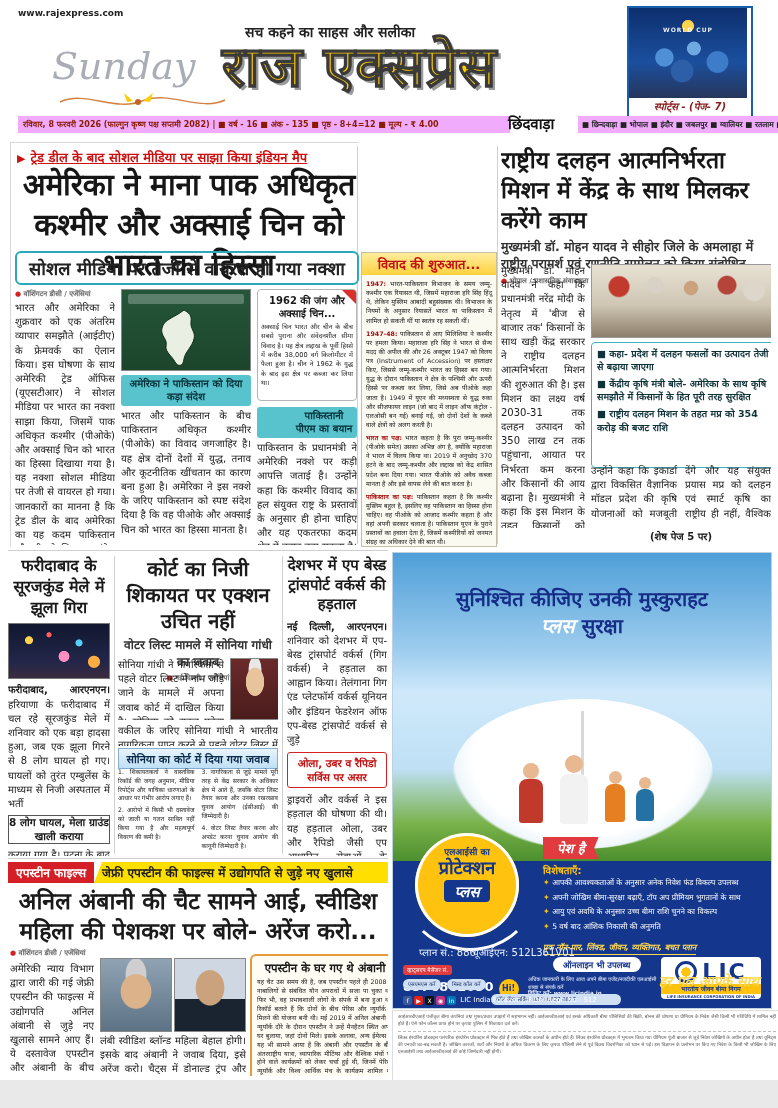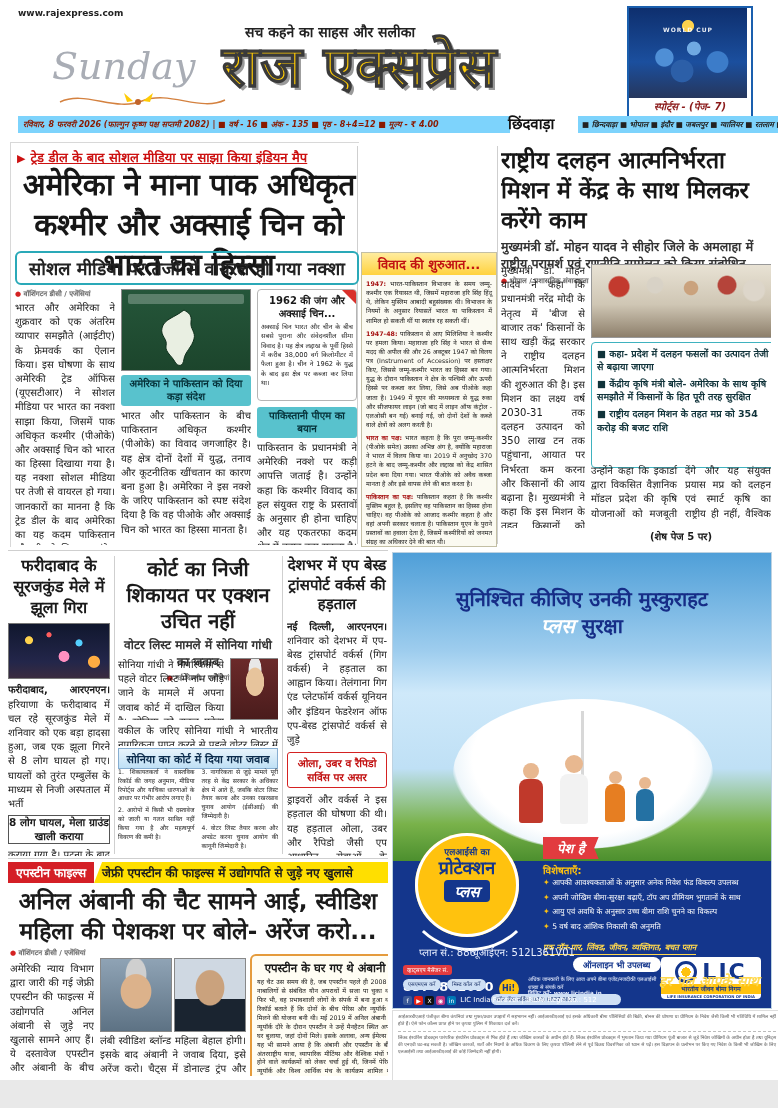--- a/index.html
+++ b/index.html
@@ -26,21 +26,21 @@
             -webkit-text-stroke:1.6px #3a3a3a;text-shadow:3px 3px 0 #9a9a9a;white-space:nowrap;}
   .sportsbox{border:2px solid #1a5fae;background:#fff;}
   .sphoto{background:radial-gradient(circle at 30% 55%,#4f8fd6 0 9%,transparent 10%),
           radial-gradient(circle at 55% 45%,#6fa9e2 0 8%,transparent 9%),
           radial-gradient(circle at 75% 60%,#3c7cc9 0 10%,transparent 11%),
           radial-gradient(circle at 45% 70%,#2c5fa8 0 12%,transparent 13%),
           radial-gradient(circle at 50% 20%,#ffd34d 0 6%,transparent 7%),
           linear-gradient(180deg,#0e2f6e,#1b4f9e 60%,#26365c);}
   .wctext{color:#fff;font-size:6px;font-weight:bold;text-align:center;letter-spacing:1px;padding-top:18px;opacity:.9;}
   .scaption{font-size:10px;font-weight:bold;font-style:italic;color:#8b1a1a;text-align:center;line-height:18px;}
-  .ystrip{background:#7dd3fc;color:#8a1a00;font-weight:bold;font-style:italic;}
+  .ystrip{background:#f0abfc;color:#8a1a00;font-weight:bold;}
   .edition{font-size:15px;font-weight:bold;color:#111;}
   
   .kicker{color:#cc1111;font-weight:bold;font-size:13px;text-decoration:underline;}
   .karrow{color:#cc1111;font-size:11px;text-decoration:none;}
   .hl1{font-size:30px;line-height:1.33;font-weight:900;color:#161616;letter-spacing:-0.3px;}
   .subbox{border:2px solid #2aa9b8;border-radius:6px;text-align:center;
           font-size:18px;font-weight:bold;color:#222;padding:3px 2px;}
   .tealhdr{background:#58c2cd;color:#06333b;font-weight:bold;text-align:center;
            font-size:10px;line-height:1.25;padding:3px 2px;border-radius:3px;}
   .mapimg{background:linear-gradient(180deg,#25563a,#1c452c);border:1px solid #888;position:relative;}
@@ -204,21 +204,21 @@
       <div class="tealhdr" style="margin-top:4px;">अमेरिका ने पाकिस्तान को दिया कड़ा संदेश</div>
       <div class="t7 j" style="margin-top:3px;">भारत और पाकिस्तान के बीच पाकिस्तान अधिकृत कश्मीर (पीओके) का विवाद जगजाहिर है। यह क्षेत्र दोनों देशों में युद्ध, तनाव और कूटनीतिक खींचतान का कारण बना हुआ है। अमेरिका ने इस नक्शे के जरिए पाकिस्तान को स्पष्ट संदेश दिया है कि वह पीओके और अक्साई चिन को भारत का हिस्सा मानता है।</div>
     </div>
 
     <div class="abs clip" style="left:246px;top:146px;width:100px;height:256px;">
       <div class="box1962 clip" style="height:104px;">
         <div class="corner"></div>
         <div class="b62t">1962 की जंग और अक्साई चिन...</div>
         <div class="t65 j">अक्साई चिन भारत और चीन के बीच सबसे पुराना और संवेदनशील सीमा विवाद है। यह क्षेत्र लद्दाख के पूर्वी हिस्से में करीब 38,000 वर्ग किलोमीटर में फैला हुआ है। चीन ने 1962 के युद्ध के बाद इस क्षेत्र पर कब्जा कर लिया था।</div>
       </div>
-      <div class="tealhdr" style="margin-top:6px;">पाकिस्तानी पीएम का बयान</div>
+      <div class="tealhdr" style="margin-top:6px;padding-left:36px;">पाकिस्तानी पीएम का बयान</div>
       <div class="t7 j" style="margin-top:3px;">पाकिस्तान के प्रधानमंत्री ने अमेरिकी नक्शे पर कड़ी आपत्ति जताई है। उन्होंने कहा कि कश्मीर विवाद का हल संयुक्त राष्ट्र के प्रस्तावों के अनुसार ही होना चाहिए और यह एकतरफा कदम क्षेत्र में तनाव बढ़ा सकता है।</div>
     </div>
   </div>
 
   <div class="abs vivad clip" style="left:361px;top:252px;width:134px;height:293px;">
     <div class="vivadhdr">विवाद की शुरुआत...</div>
     <div style="padding:4px 4px 0;">
       <div class="ve j"><b>1947:</b> <span>भारत-पाकिस्तान विभाजन के समय जम्मू-कश्मीर एक रियासत थी, जिसमें महाराजा हरि सिंह हिंदू थे, लेकिन मुस्लिम आबादी बहुसंख्यक थी। विभाजन के नियमों के अनुसार रियासतें भारत या पाकिस्तान में शामिल हो सकती थीं या स्वतंत्र रह सकती थीं।</span></div>
       <div class="ve j"><b>1947-48:</b> <span>पाकिस्तान से आए मिलिशिया ने कश्मीर पर हमला किया। महाराजा हरि सिंह ने भारत से सैन्य मदद की अपील की और 26 अक्टूबर 1947 को विलय पत्र (Instrument of Accession) पर हस्ताक्षर किए, जिससे जम्मू-कश्मीर भारत का हिस्सा बन गया। युद्ध के दौरान पाकिस्तान ने क्षेत्र के पश्चिमी और ऊपरी हिस्से पर कब्जा कर लिया, जिसे अब पीओके कहा जाता है। 1949 में यूएन की मध्यस्थता से युद्ध रुका और सीजफायर लाइन (जो बाद में लाइन ऑफ कंट्रोल - एलओसी बन गई) बनाई गई, जो दोनों देशों के कब्जे वाले क्षेत्रों को अलग करती है।</span></div>
       <div class="ve j"><b>भारत का पक्ष:</b> <span>भारत कहता है कि पूरा जम्मू-कश्मीर (पीओके समेत) उसका अभिन्न अंग है, क्योंकि महाराजा ने भारत में विलय किया था। 2019 में अनुच्छेद 370 हटने के बाद जम्मू-कश्मीर और लद्दाख को केंद्र शासित प्रदेश बना दिया गया। भारत पीओके को अवैध कब्जा मानता है और इसे वापस लेने की बात करता है।</span></div>
@@ -299,21 +299,21 @@
       <div class="smile" style="left:10px;top:-34px;width:128px;height:118px;"></div>
       <div class="ribbon abs" style="left:150px;top:-24px;">पेश है</div>
       <div class="abs ftitle" style="left:150px;top:2px;">विशेषताएँ:</div>
       <div class="abs clip" style="left:150px;top:16px;width:218px;height:62px;">
         <div class="feat"><span class="bu">✦</span> <span>आपकी आवश्यकताओं के अनुसार अनेक निवेश फंड विकल्प उपलब्ध</span></div>
         <div class="feat"><span class="bu">✦</span> <span>अपनी जोखिम बीमा-सुरक्षा बढ़ाएँ, टॉप अप प्रीमियम भुगतानों के साथ</span></div>
         <div class="feat"><span class="bu">✦</span> <span>आयु एवं अवधि के अनुसार उच्च बीमा राशि चुनने का विकल्प</span></div>
         <div class="feat"><span class="bu">✦</span> <span>5 वर्ष बाद आंशिक निकासी की अनुमति</span></div>
       </div>
       <div class="abs plantype" style="left:150px;top:80px;">एक नॉन-पार, लिंक्ड, जीवन, व्यक्तिगत, बचत प्लान</div>
-      <div class="abs onlinepill" style="left:180px;top:96px;">ऑनलाइन भी उपलब्ध</div>
+      <div class="abs onlinepill" style="left:160px;top:96px;">ऑनलाइन भी उपलब्ध</div>
       <div class="abs adwhite" style="left:26px;top:84px;">प्लान सं.: 886</div>
       <div class="abs adwhite" style="left:80px;top:84px;">यूआईएन: 512L361V01</div>
       <div class="abs" style="left:10px;top:96px;width:120px;">
         <div style="background:#e23b3f;color:#fff;font-size:5.5px;display:inline-block;padding:1px 4px;border-radius:3px;">व्हाट्सएप मैसेंजर सं.</div>
         <div><span class="phonebig">8976862090</span>
         <span class="hibub" style="display:inline-block;">Hi!</span></div>
       </div>
       <div class="abs adwhite clip" style="left:135px;top:114px;width:130px;height:16px;font-size:5.2px;">अधिक जानकारी के लिए आज अपने बीमा एजेंट/नजदीकी एलआईसी शाखा से संपर्क करें</div>
       <div class="abs adwhite" style="left:135px;top:128px;font-size:5.6px;font-weight:bold;">विजिट करें: www.licindia.in</div>
       <div class="abs pill" style="left:10px;top:118px;">एसएमएस करें</div>

